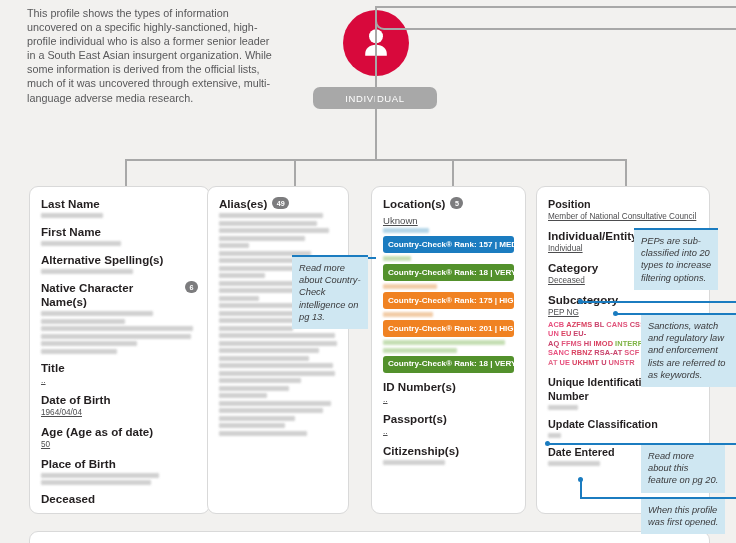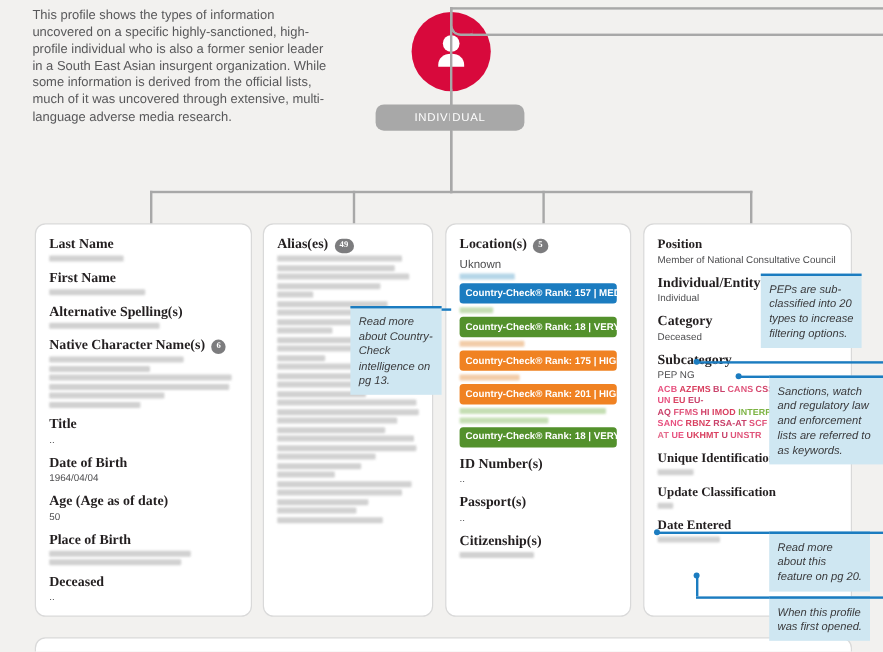--- a/index.html
+++ b/index.html
@@ -59,37 +59,37 @@
     border-bottom-left-radius: 9px; background: none;
   }
 
   
   .card {
     position: absolute; top: 186px;
     background: #ffffff; border: 1px solid #d9d9d9; border-radius: 9px;
     padding: 10px 11px 12px 11px; overflow: hidden;
   }
   .card-1 { left: 29px;  width: 181px; height: 328px; }
-  .card-2 { left: 219px; width: 142px; height: 328px; }
+  .card-2 { left: 207px; width: 142px; height: 328px; }
   .card-3 { left: 371px; width: 155px; height: 328px; }
   .card-4 { left: 536px; width: 174px; height: 328px; }
   .card-bottom {
     position: absolute; left: 29px; top: 531px;
     width: 681px; height: 36px;
     background: #ffffff; border: 1px solid #d9d9d9; border-radius: 9px;
   }
 
   .f-label {
     color: #231f20; font-weight: bold; font-size: 11.6px;
     line-height: 14px; margin-top: 7px;
-    display: flex; align-items: flex-end; gap: 5px; font-family: Liberation Serif, serif;
+    display: flex; align-items: flex-start; gap: 5px;
   }
   .f-label:first-child { margin-top: 0; }
   .f-label.sm { font-size: 10.8px; }
-  .f-value { color: #4d4d4f; font-size: 8.2px; line-height: 10px; margin-top: 1px; }
+  .f-value { color: #4d4d4f; font-size: 8.2px; line-height: 10px; margin-top: 1px; text-decoration: underline; }
   .badge {
     background: #7c7c7e; color: #fff; border-radius: 7px;
     font-size: 7.2px; font-weight: bold; line-height: 1;
     padding: 2.5px 4.5px 2.5px 4.5px; display: inline-block;
   }
 
   
   .redact { margin-top: 2px; }
   .rbar {
     height: 5px; border-radius: 1px; margin-bottom: 2.5px;

